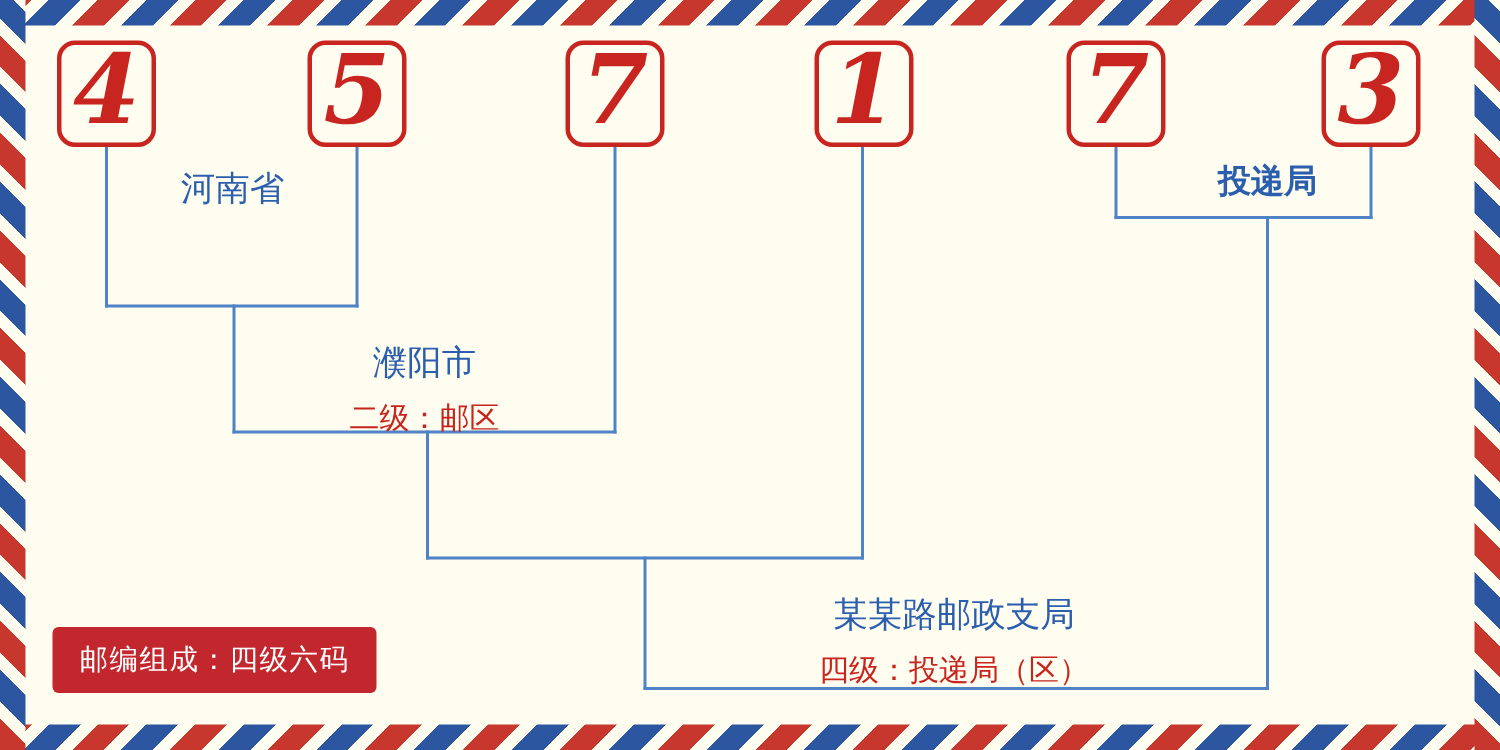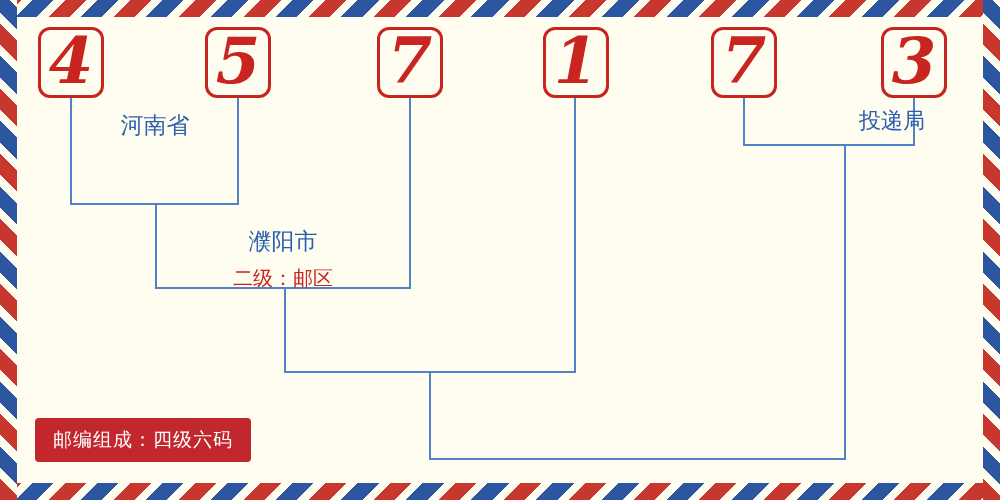--- a/index.html
+++ b/index.html
@@ -80,22 +80,22 @@
     display: block;
     margin-top: 7px;
     font-size: 20px;
     line-height: 1.45;
     color: var(--desc-red);
   }
   .level .desc.narrow { width: 128px; margin-left: auto; margin-right: auto; }
 
   .delivery-label {
     position: absolute;
-    text-align: right;
-    font-weight: normal;
+    text-align: center;
+    font-weight: bold;
     font-size: 22px;
     color: var(--label-blue);
   }
 
   .footer-badge {
     position: absolute;
     left: 35px;
     top: 418px;
     background: var(--footer-bg);
     color: #fff;
@@ -158,18 +158,22 @@
   <div class="level" style="left:85px; top:110px; width:140px">
     <span class="name">河南省</span>
   </div>
 
   <div class="level" style="left:173px; top:226px; width:220px">
     <span class="name">濮阳市</span>
     <span class="desc">二级：邮区</span>
   </div>
 
 
+  <div class="level" style="left:486px; top:394px; width:300px">
+    <span class="name">某某路邮政支局</span>
+    <span class="desc">四级：投递局（区）</span>
+  </div>
 
   <div class="delivery-label" style="left:765px; top:106px; width:160px">投递局</div>
 
   <div class="footer-badge">邮编组成：四级六码</div>
 
 </div>
 
 </body></html>

